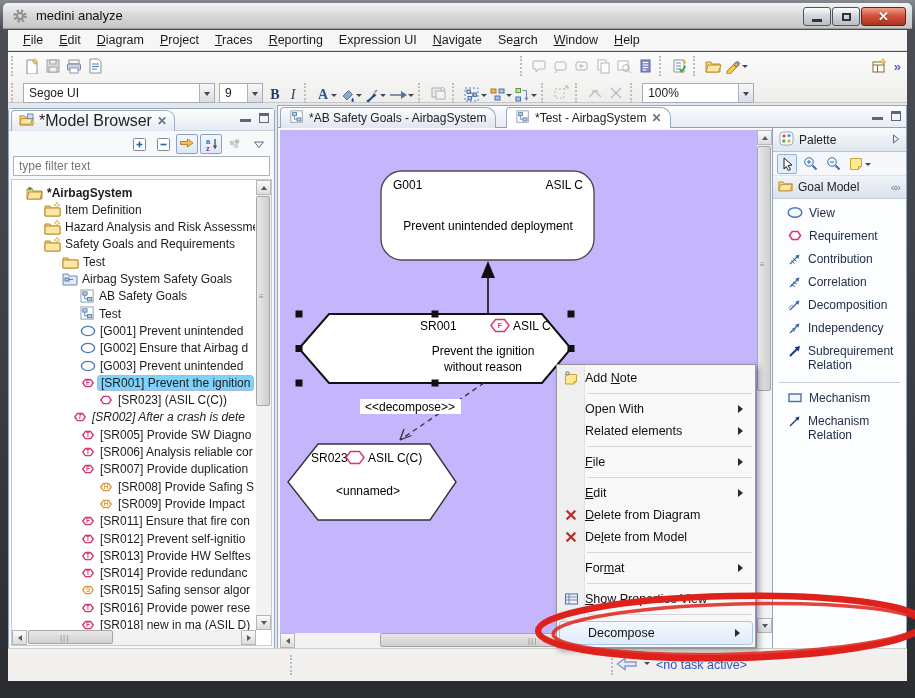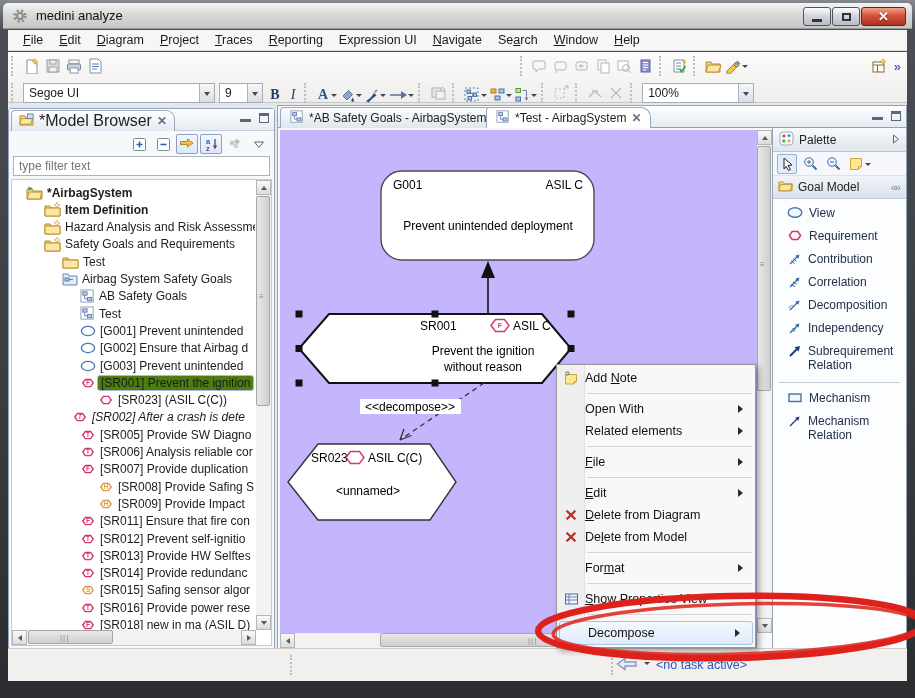--- a/index.html
+++ b/index.html
@@ -59,21 +59,21 @@
   .vtools{position:absolute;right:4px;top:24px;height:22px;display:flex;align-items:center;gap:2px;}
   .tbn{display:inline-flex;width:22px;height:20px;align-items:center;justify-content:center;border:1px solid transparent;}
   .tbn.pressed{border:1px solid #8aa0c4;background:linear-gradient(#f3f7fd,#dde7f5);border-radius:2px;}
   .filter{position:absolute;left:4px;right:4px;top:47px;height:20px;}
   .filter input{width:100%;height:20px;border:1px solid #aab4c0;padding:0 5px;font:12px "Liberation Sans",sans-serif;color:#333;}
   .filter input::placeholder{color:#808archive080;}
   .treewrap{position:absolute;left:2px;right:2px;top:70px;bottom:2px;background:#fff;border:1px solid #c2cbd8;overflow:hidden;}
   .trow{position:absolute;height:17px;display:flex;align-items:center;gap:4px;white-space:nowrap;right:16px;overflow:hidden;}
   .tlab{font-size:12px;color:#1c1c1c;}
   .tlab.b{font-weight:bold;}
-  .tlab.sel{border:1px solid #a8bcd8;background:#4d7c0f;border-radius:3px;padding:0 3px;margin-left:-3px;}
+  .tlab.sel{border:1px solid #a8bcd8;background:#7dd3fc;border-radius:3px;padding:0 3px;margin-left:-3px;}
   
   .sb{position:absolute;background:#f2f2f2;}
   .sbv{width:15px;}
   .sbh{height:15px;}
   .sbthumb{position:absolute;background:linear-gradient(90deg,#e8e8e8,#cfcfcf);border:1px solid #a6a6a6;border-radius:2px;}
   .sbh .sbthumb{background:linear-gradient(#e8e8e8,#cfcfcf);}
   .sbbtn{position:absolute;width:15px;height:15px;background:linear-gradient(#fafafa,#dcdcdc);border:1px solid #b5b5b5;
     display:flex;align-items:center;justify-content:center;}
   .tri{width:0;height:0;border:3px solid transparent;}
   .tri.up{border-bottom:4px solid #5a5a5a;margin-top:-3px;}
@@ -440,21 +440,21 @@
             <div class="trow" style="top: 4px; left: 14px;">
               <span class="ticon" style="display: inline-flex; flex: 0 0 auto;">
                 <svg width="17" height="15" viewBox="0 0 17 15">
                   <path d="M1 4h5l1 2h9v8H1z" fill="#f5d67d" stroke="#b98e2f"></path>
                   <path d="M3 7h13l-2 7H1z" fill="#fbe7a4" stroke="#b98e2f"></path>
                   <path d="M2.5 1.5l4.5 2-4.5 2z" fill="#2e9e5b"></path>
                 </svg>
               </span>
               <span class="tlab b">*AirbagSystem</span>
             </div>
-            <div class="trow" style="top: 21.3px; left: 32px; font-weight: bold;">
+            <div class="trow" style="top: 21.3px; left: 32px;">
               <span class="ticon" style="display: inline-flex; flex: 0 0 auto;">
                 <svg width="17" height="15" viewBox="0 0 17 15">
                   <path d="M1 4h5l1 2h9v8H1z" fill="#f5d67d" stroke="#b98e2f"></path>
                   <path d="M1 6h15v8H1z" fill="#fbe7a4" stroke="#b98e2f"></path>
                   <path d="M13 0l.9 2.1L16 3l-2.1.9L13 6l-.9-2.1L10 3l2.1-.9z" fill="#fff3c4" stroke="#c9a23f" stroke-width="0.6"></path>
                 </svg>
               </span>
               <span class="tlab">Item Definition</span>
             </div>
             <div class="trow" style="top: 38.6px; left: 32px;">
@@ -706,21 +706,21 @@
       <div class="etabrow">
         <div class="etab inactive" style="left:2px">
           <span><svg width="14" height="14" viewBox="0 0 16 16">
                 <rect x="1" y="1" width="13" height="13" fill="#fff" stroke="#8a9bb0"></rect>
                 <rect x="3" y="3" width="4.5" height="3.5" fill="#b8cfe8" stroke="#5f7fa5"></rect>
                 <rect x="8" y="9" width="4.5" height="3.5" fill="#b8cfe8" stroke="#5f7fa5"></rect>
                 <path d="M5 6.5v4h3" fill="none" stroke="#5f7fa5"></path>
               </svg></span>
           <span>*AB Safety Goals - AirbagSystem</span>
         </div>
-        <div class="etab active" style="left:208px">
+        <div class="etab active" style="left:228px">
           <span><svg width="14" height="14" viewBox="0 0 16 16">
                 <rect x="1" y="1" width="13" height="13" fill="#fff" stroke="#8a9bb0"></rect>
                 <rect x="3" y="3" width="4.5" height="3.5" fill="#b8cfe8" stroke="#5f7fa5"></rect>
                 <rect x="8" y="9" width="4.5" height="3.5" fill="#b8cfe8" stroke="#5f7fa5"></rect>
                 <path d="M5 6.5v4h3" fill="none" stroke="#5f7fa5"></path>
               </svg></span>
           <span>*Test - AirbagSystem</span>
           <span class="xmark">✕</span>
         </div>
         <div class="mmbtns" style="top:5px">

